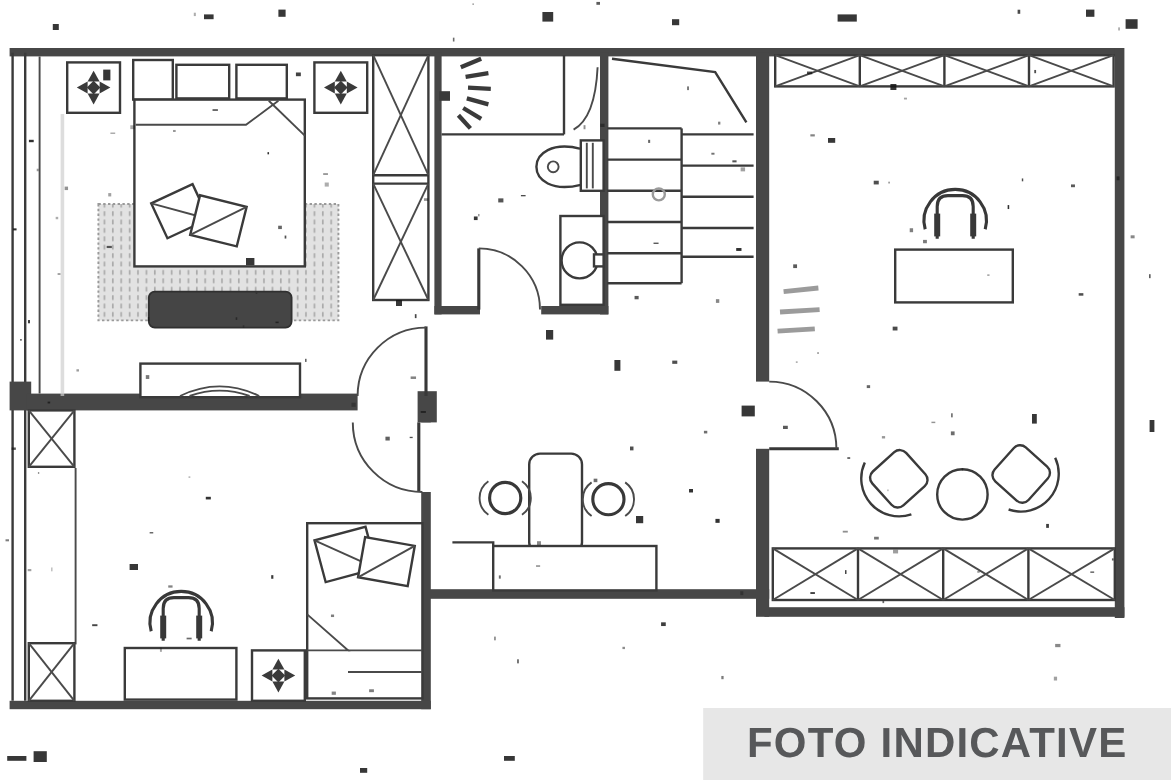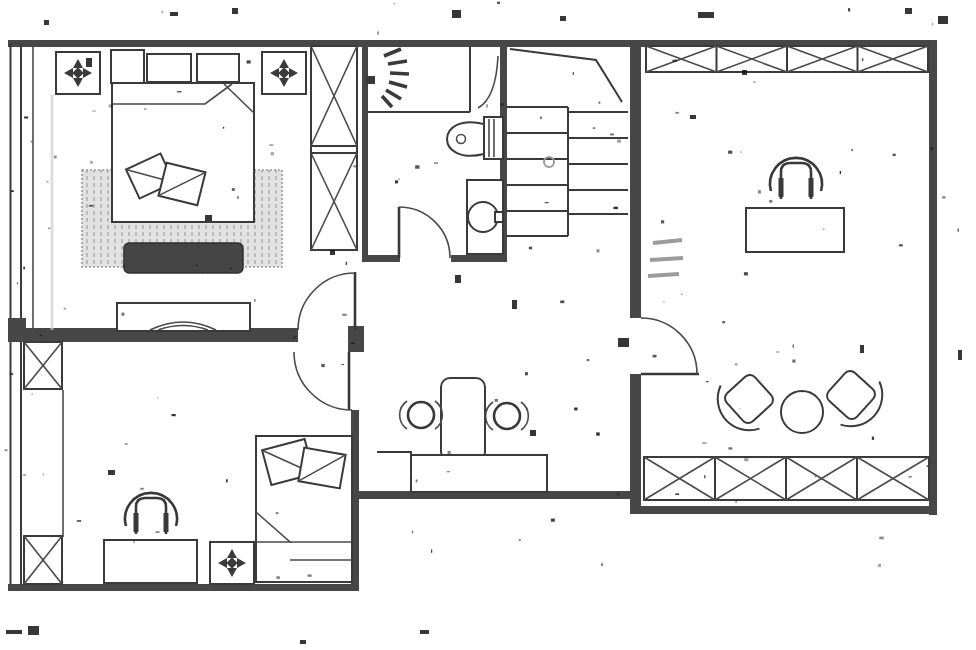--- a/index.html
+++ b/index.html
@@ -407,13 +407,16 @@
         <rect x="177.1" y="91.0" width="4.5" height="1.4" fill="#141414" opacity="0.72"></rect>
         <rect x="446.7" y="471.1" width="3.4" height="1.2" fill="#141414" opacity="0.52"></rect>
         <rect x="121.5" y="312.6" width="2.9" height="3.2" fill="#141414" opacity="0.57"></rect>
         <rect x="254.3" y="299.0" width="1.1" height="2.6" fill="#141414" opacity="0.78"></rect>
         <rect x="226.0" y="479.3" width="1.8" height="3.0" fill="#141414" opacity="0.84"></rect>
         <rect x="270.6" y="152.1" width="3.4" height="3.4" fill="#141414" opacity="0.35"></rect>
         <rect x="31.6" y="393.6" width="1.1" height="1.1" fill="#141414" opacity="0.68"></rect>
       </g>
 </svg>
 
+<div id="banner">
+  <span>FOTO INDICATIVE</span>
 </div>
+</div>
 
 </body></html>

